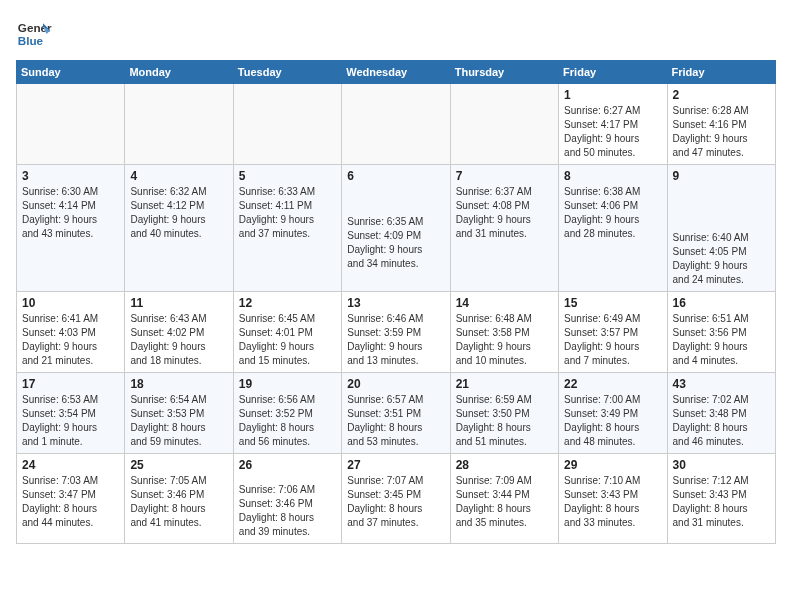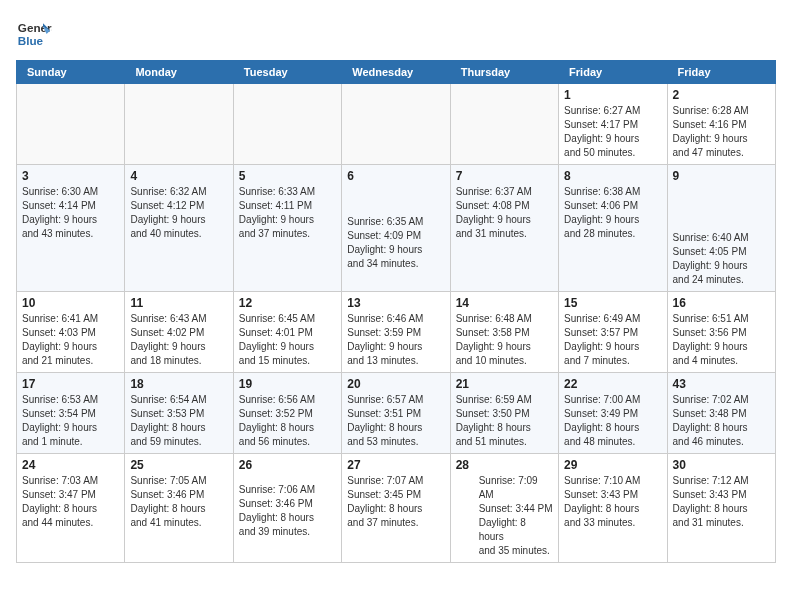--- a/index.html
+++ b/index.html
@@ -39,21 +39,21 @@
     }
     .calendar {
       width: 100%;
       border-collapse: collapse;
       font-size: 10px;
     }
     .calendar th {
       background-color: #2c6fad;
       color: #fff;
       text-align: left;
-      padding: 5px 10px;
+      padding: 5px 4px;
       font-size: 11px;
       font-weight: bold;
       border: 1px solid #2c6fad;
     }
     .calendar td {
       border: 1px solid #ccc;
       vertical-align: top;
       padding: 4px 5px;
       width: calc(100% / 7);
       min-height: 80px;
@@ -310,21 +310,21 @@
         </td>
         <td>
           <span class="day-num">27</span>
           <div class="day-info" style="white-space: pre-line;">Sunrise: 7:07 AM
 Sunset: 3:45 PM
 Daylight: 8 hours
 and 37 minutes.</div>
         </td>
         <td>
           <span class="day-num">28</span>
-          <div class="day-info" style="white-space: pre-line; margin-left: 23px;">Sunrise: 7:09 AM
+          <div class="day-info" style="white-space: pre-line;">Sunrise: 7:09 AM
 Sunset: 3:44 PM
 Daylight: 8 hours
 and 35 minutes.</div>
         </td>
         <td>
           <span class="day-num">29</span>
           <div class="day-info" style="white-space: pre-line;">Sunrise: 7:10 AM
 Sunset: 3:43 PM
 Daylight: 8 hours
 and 33 minutes.</div>

